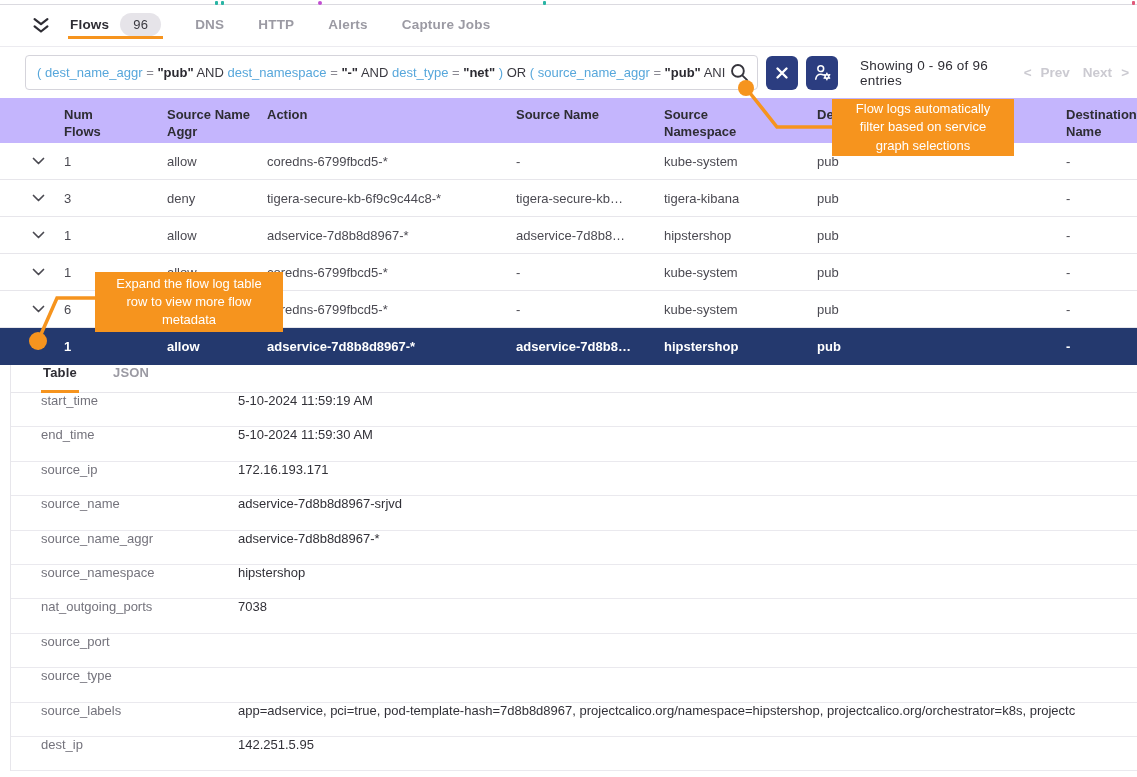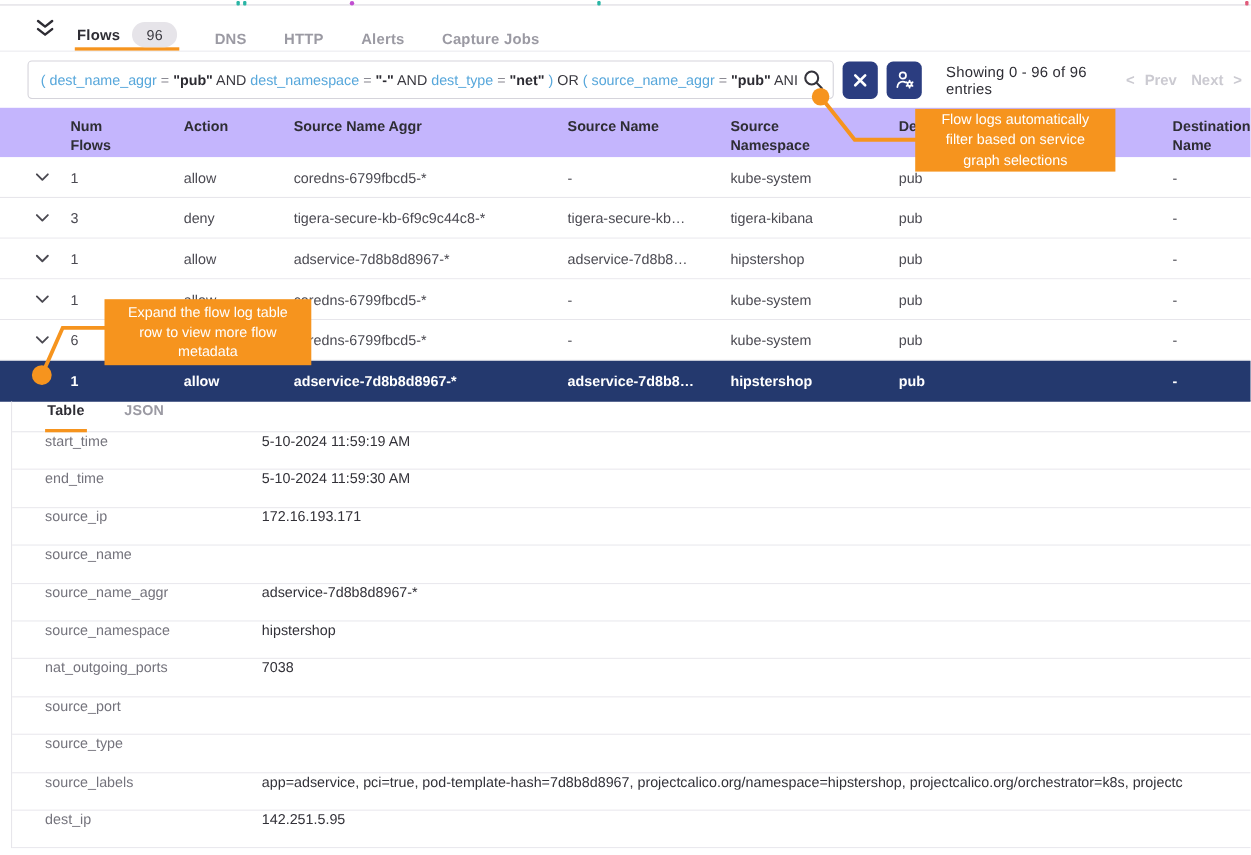--- a/index.html
+++ b/index.html
@@ -20,21 +20,21 @@
     -webkit-font-smoothing:antialiased;
   }
   
   .top-strip{height:5px;border-bottom:1px solid #DBDAE0;position:relative;background:#fff}
   .strip-mark{position:absolute;top:1px;width:3px;height:4px;border-radius:1px}
   .strip-mark.teal{background:#2AB5A5}
   .strip-mark.purple{background:#C14ED1;border-radius:50%;width:4px;height:4px}
   .strip-mark.pink{background:#E05A7A}
 
   
-  .tabbar{height:42px;border-bottom:1px solid #ECEBF0;display:flex;align-items:flex-end;padding-left:30px}
+  .tabbar{height:42px;border-bottom:1px solid #ECEBF0;display:flex;align-items:center;padding-left:30px}
   .collapse-btn{align-self:center;margin-right:16px;display:flex;cursor:pointer}
   .tab{display:flex;align-items:center;gap:11px;margin-right:30px;padding:0 2px;
        font-size:13.5px;font-weight:700;color:var(--text-gray);
        border-bottom:3px solid transparent;cursor:pointer;letter-spacing:.2px}
   .tab.active{color:var(--text-dark);border-bottom-color:var(--orange)}
   .badge{background:#E6E4E9;border-radius:13px;padding:4px 13px;font-size:13px;color:#3A3940;font-weight:500}
 
   
   .toolbar{height:51px;display:flex;align-items:center;padding:0 6px 0 25px}
   .searchbox{width:733px;height:35px;border:1px solid #D5D4DB;border-radius:4px;
@@ -196,22 +196,22 @@
     <span>&lt;</span>
     <span>Prev</span>
     <span style="margin-left:4px">Next</span>
     <span>&gt;</span>
   </div>
 </div>
 
 <div class="ftable-header gridcols">
   <div></div>
   <div class="hcell narrow">Num Flows</div>
+  <div class="hcell">Source Name Aggr</div>
   <div class="hcell">Action</div>
-  <div class="hcell">Source Name Aggr</div>
   <div class="hcell">Source Name</div>
   <div class="hcell mid">Source Namespace</div>
   <div class="hcell nowrap">Dest Name Aggr</div>
   <div class="hcell mid">Destination Name</div>
 </div>
 
 <div>
 
     <div class="frow gridcols">
       <span class="chev">
@@ -325,20 +325,21 @@
         <span class="dval">5-10-2024 11:59:30 AM</span>
       </div>
 
       <div class="drow">
         <span class="dkey">source_ip</span>
         <span class="dval">172.16.193.171</span>
       </div>
 
       <div class="drow">
         <span class="dkey">source_name</span>
+        <span class="dval">adservice-7d8b8d8967-srjvd</span>
       </div>
 
       <div class="drow">
         <span class="dkey">source_name_aggr</span>
         <span class="dval">adservice-7d8b8d8967-*</span>
       </div>
 
       <div class="drow">
         <span class="dkey">source_namespace</span>
         <span class="dval">hipstershop</span>

